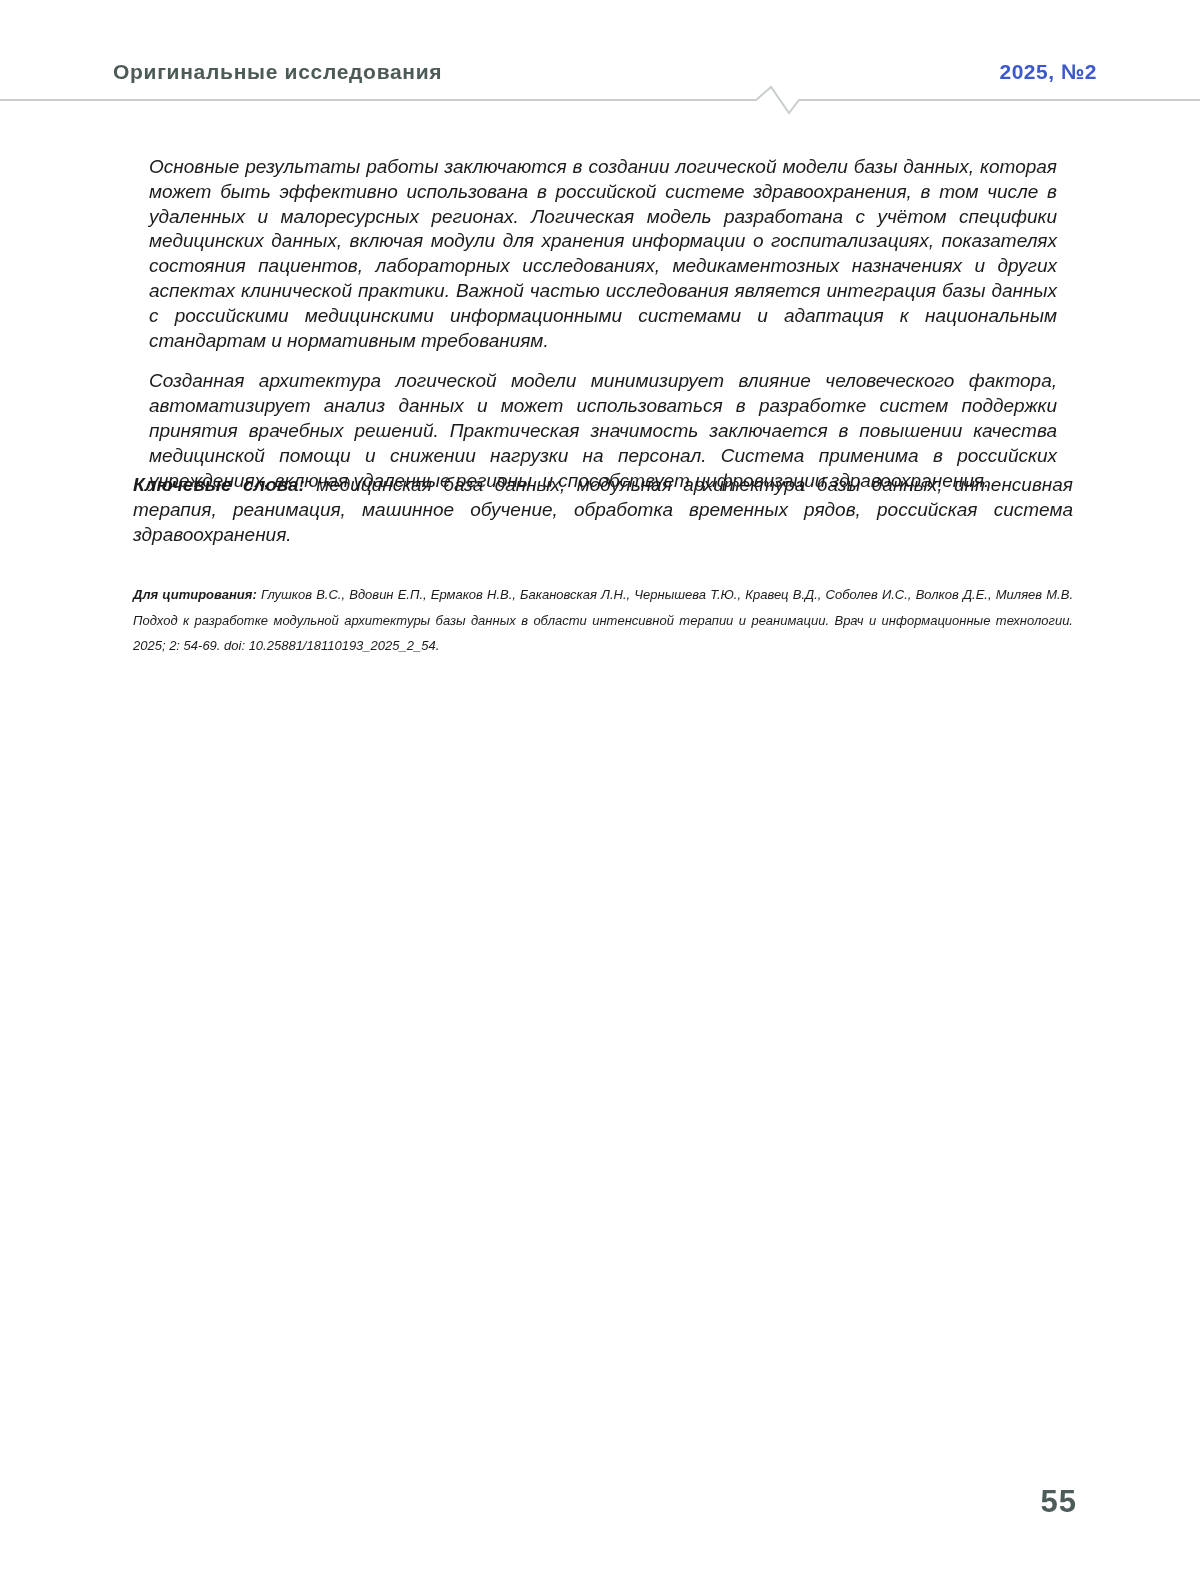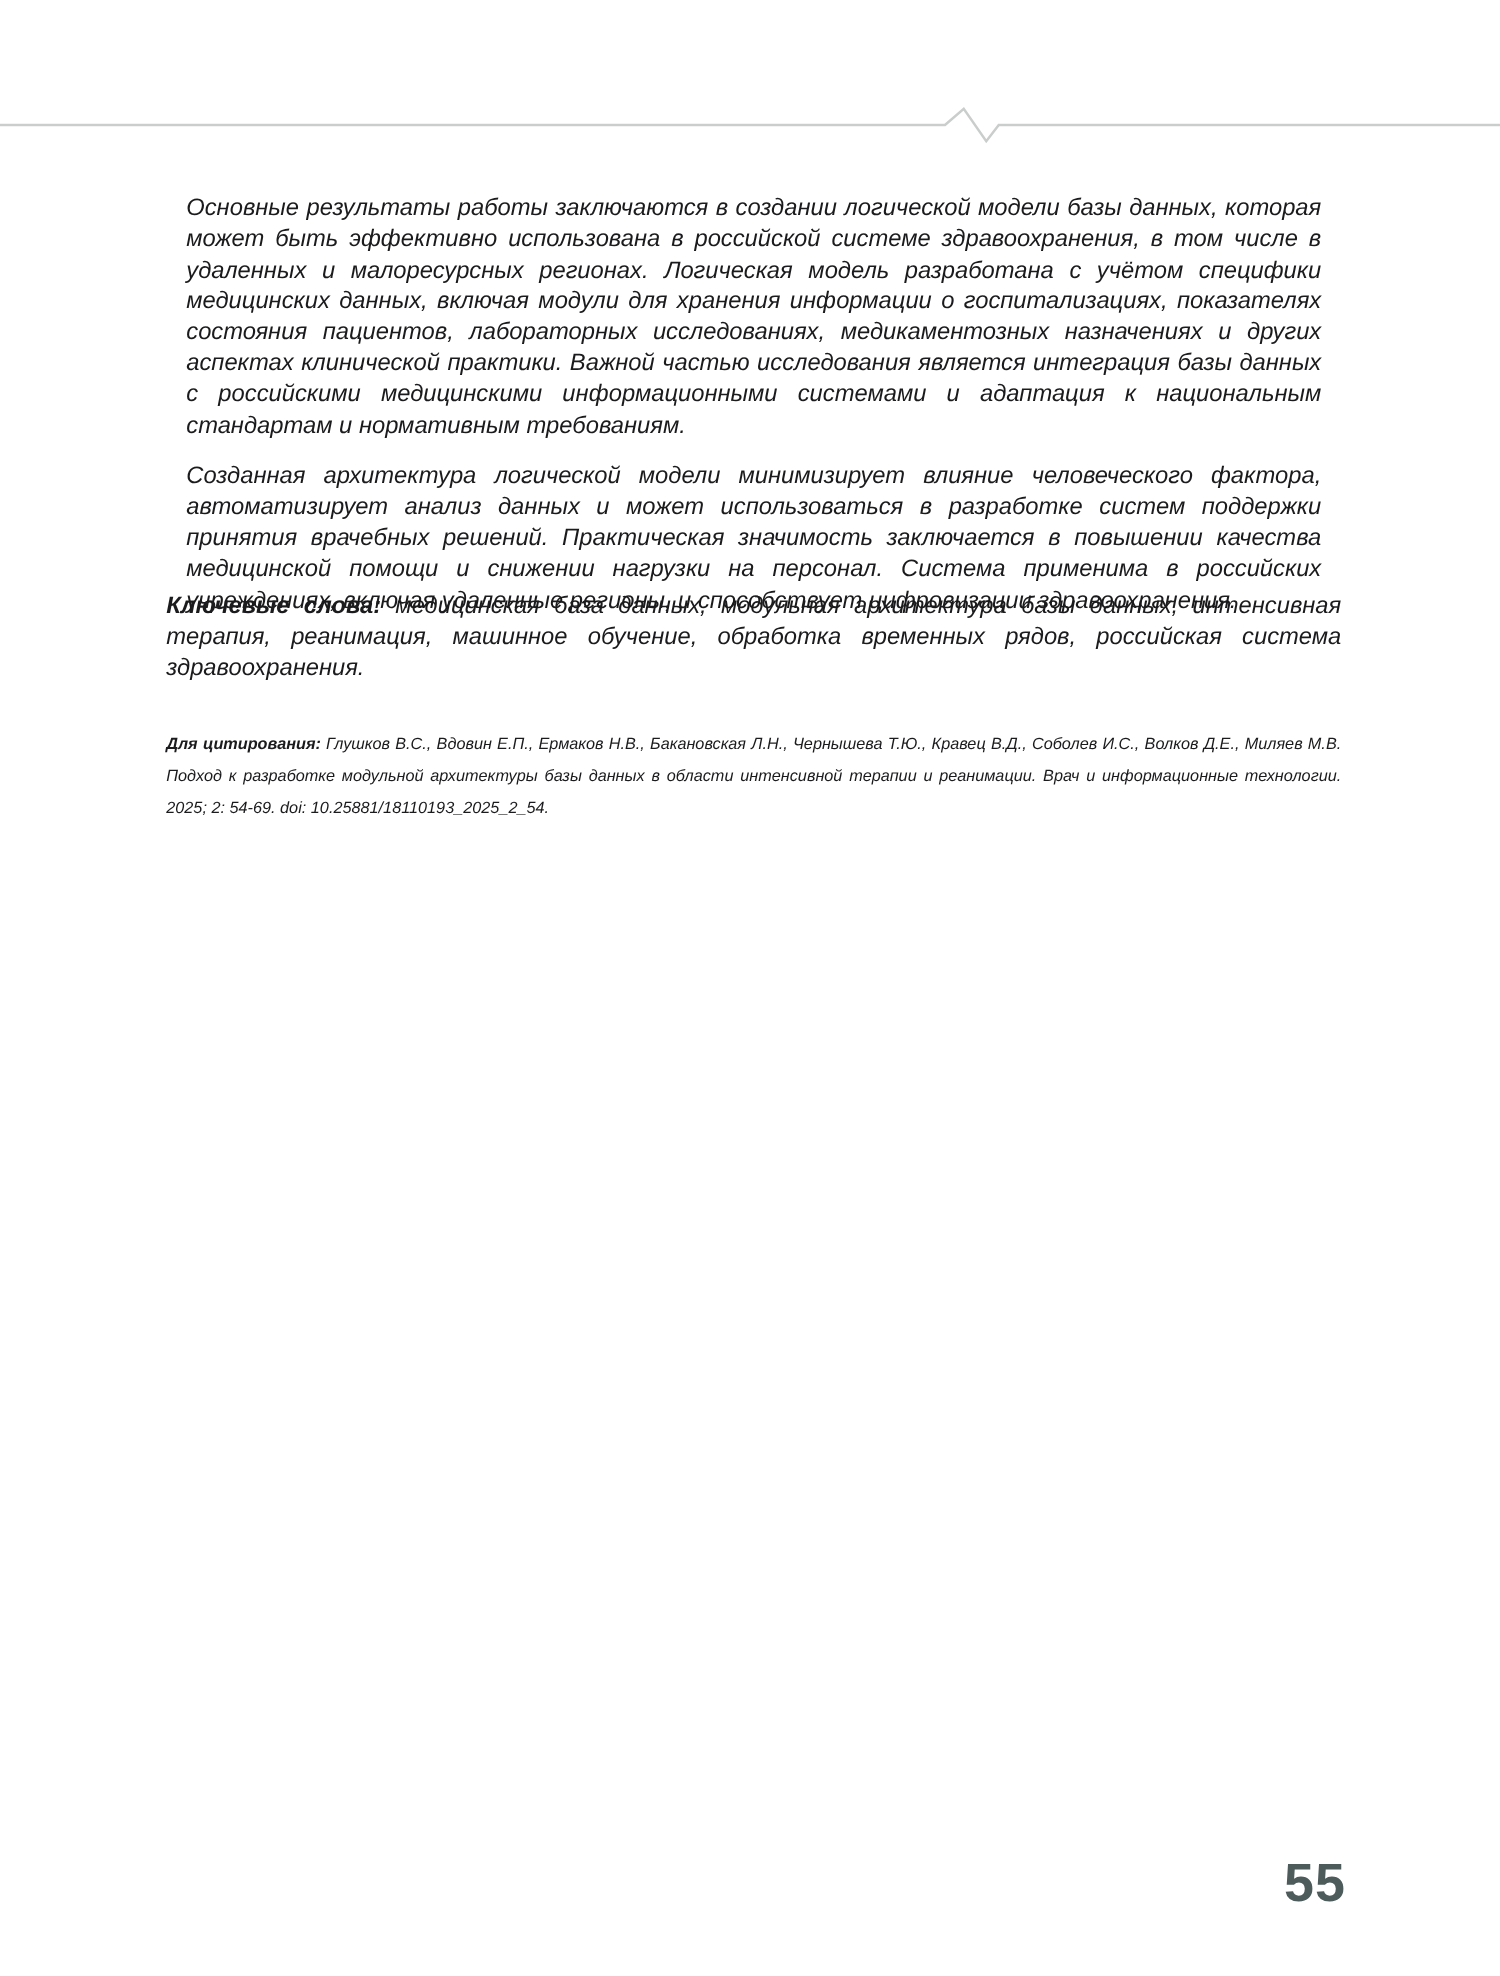--- a/index.html
+++ b/index.html
@@ -90,32 +90,36 @@
     text-align: justify;
   }
   .keywords b, .citation b {
     font-weight: bold;
     font-style: italic;
   }
   .page-number {
     position: absolute;
     top: 1486px;
     right: 123px;
-    font-size: 43px;
+    font-size: 31px;
     line-height: 1;
     font-weight: bold;
     letter-spacing: 1px;
     color: #4d5b5b;
   }
 </style>
 </head>
 <body>
 
 <div class="page">
 
+  <div class="header">
+    <span class="section-title">Оригинальные исследования</span>
+    <span class="issue-label">2025, №2</span>
+  </div>
 
   <svg class="header-rule" viewBox="0 0 1200 32" preserveAspectRatio="none" xmlns="http://www.w3.org/2000/svg">
     <path d="M0,16 H756 L771,3 L789,29 L799,16 H1200"></path>
   </svg>
 
   <div class="abstract">
     <p>Основные результаты работы заключаются в создании логической модели базы данных, которая может быть эффективно использована в российской системе здравоохранения, в том числе в удаленных и малоресурсных регионах. Логическая модель разработана с учётом специфики медицинских данных, включая модули для хранения информации о госпитализациях, показателях состояния пациентов, лабораторных исследованиях, медикаментозных назначениях и других аспектах клинической практики. Важной частью исследования является интеграция базы данных с российскими медицинскими информационными системами и адаптация к национальным стандартам и нормативным требованиям.</p>
     <p>Созданная архитектура логической модели минимизирует влияние человеческого фактора, автоматизирует анализ данных и может использоваться в разработке систем поддержки принятия врачебных решений. Практическая значимость заключается в повышении качества медицинской помощи и снижении нагрузки на персонал. Система применима в российских учреждениях, включая удаленные регионы, и способствует цифровизации здравоохранения.</p>
   </div>
 

